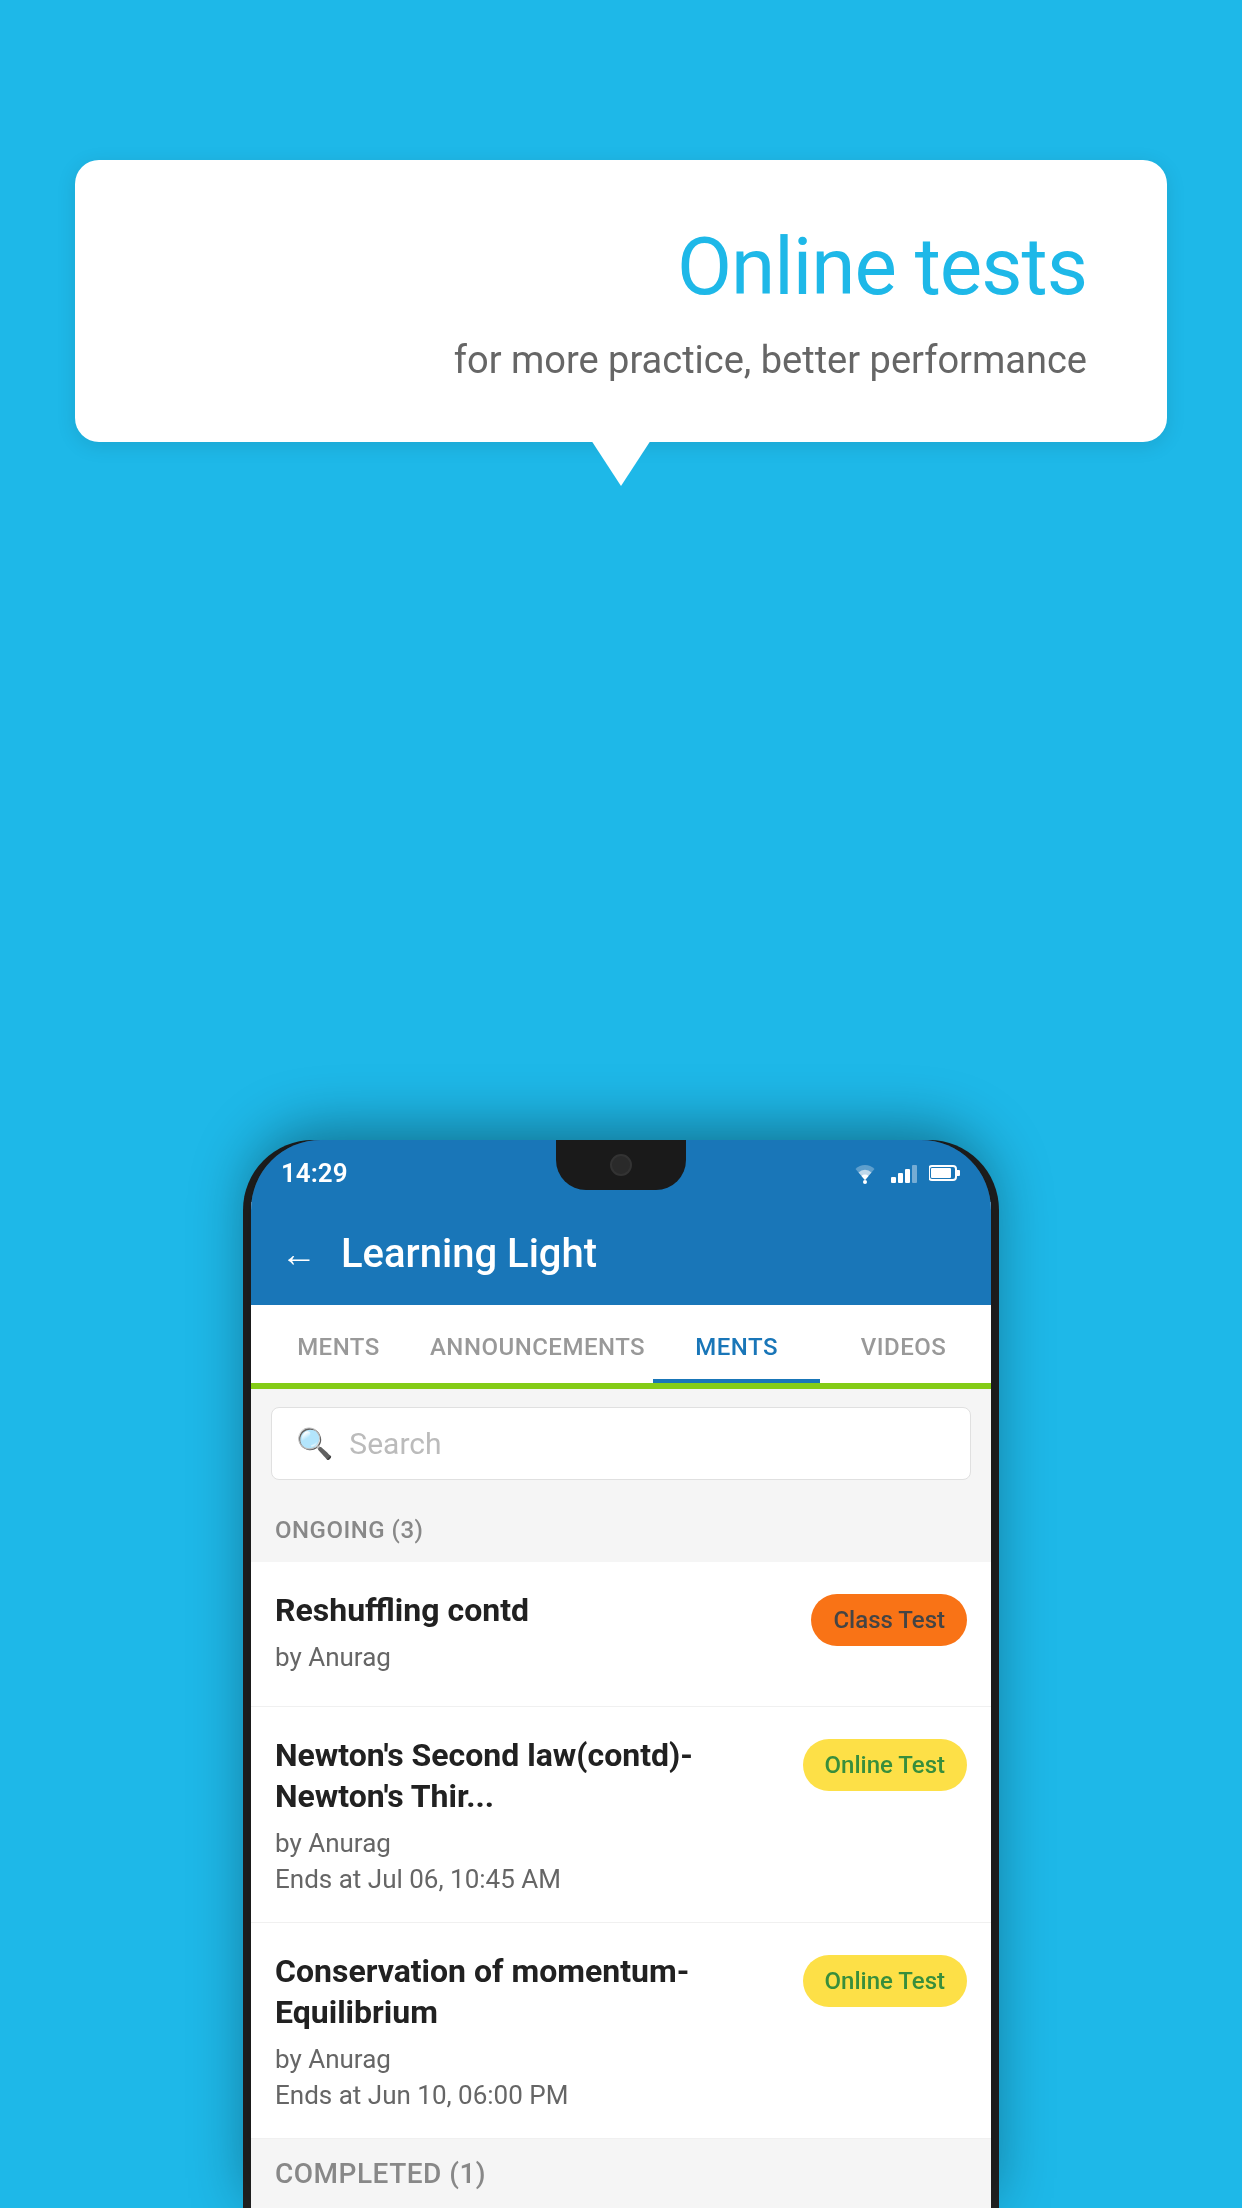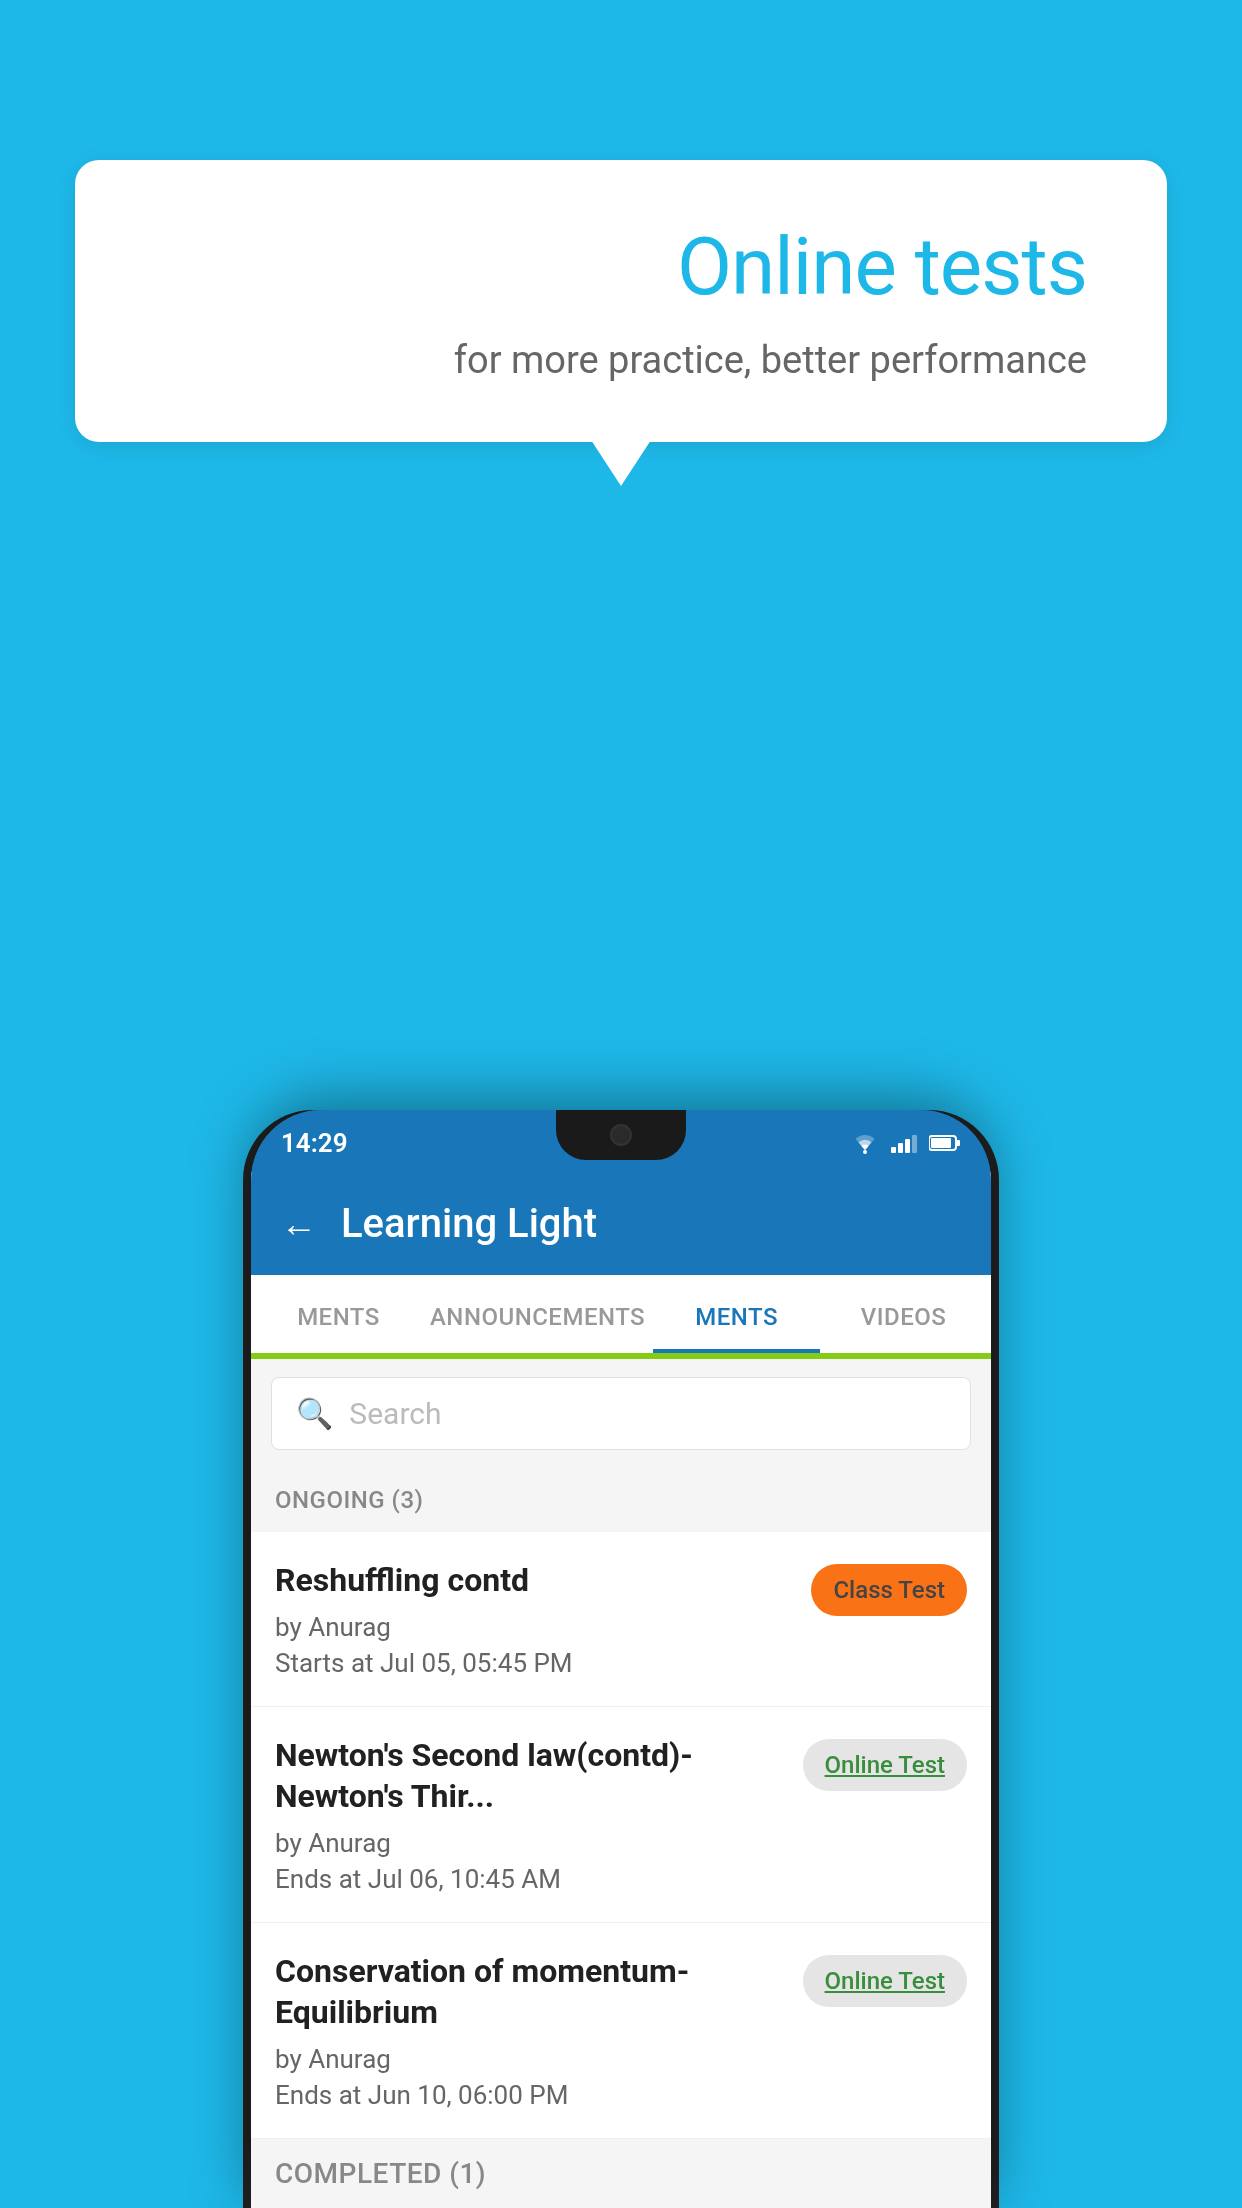--- a/index.html
+++ b/index.html
@@ -281,23 +281,22 @@
       flex-shrink: 0;
       margin-top: 4px;
     }
 
     .badge-class {
       background: #f97316;
       color: #444;
     }
 
     .badge-online {
-      background: #e5e5e5;
+      background: #fde047;
       color: #388e3c;
-      text-decoration: underline;
     }
 
     
     .phone-screen {
       background: #f5f5f5;
       overflow: hidden;
     }
 
     
     .signal-bar {
@@ -397,23 +396,20 @@
       </div>
 
       <div class="section-header">ONGOING (3)</div>
 
       <div class="test-list">
 
         <div class="test-item">
           <div class="test-info">
             <div class="test-name">Reshuffling contd</div>
             <div class="test-by">by Anurag</div>
-            <div class="test-time">
-              <span>Starts at</span>&nbsp;<span>Jul 05, 05:45 PM</span>
-            </div>
           </div>
           <div class="test-badge badge-class">Class Test</div>
         </div>
 
         <div class="test-item">
           <div class="test-info">
             <div class="test-name">Newton's Second law(contd)-Newton's Thir...</div>
             <div class="test-by">by Anurag</div>
             <div class="test-time">
               <span>Ends at</span>&nbsp;<span>Jul 06, 10:45 AM</span>

